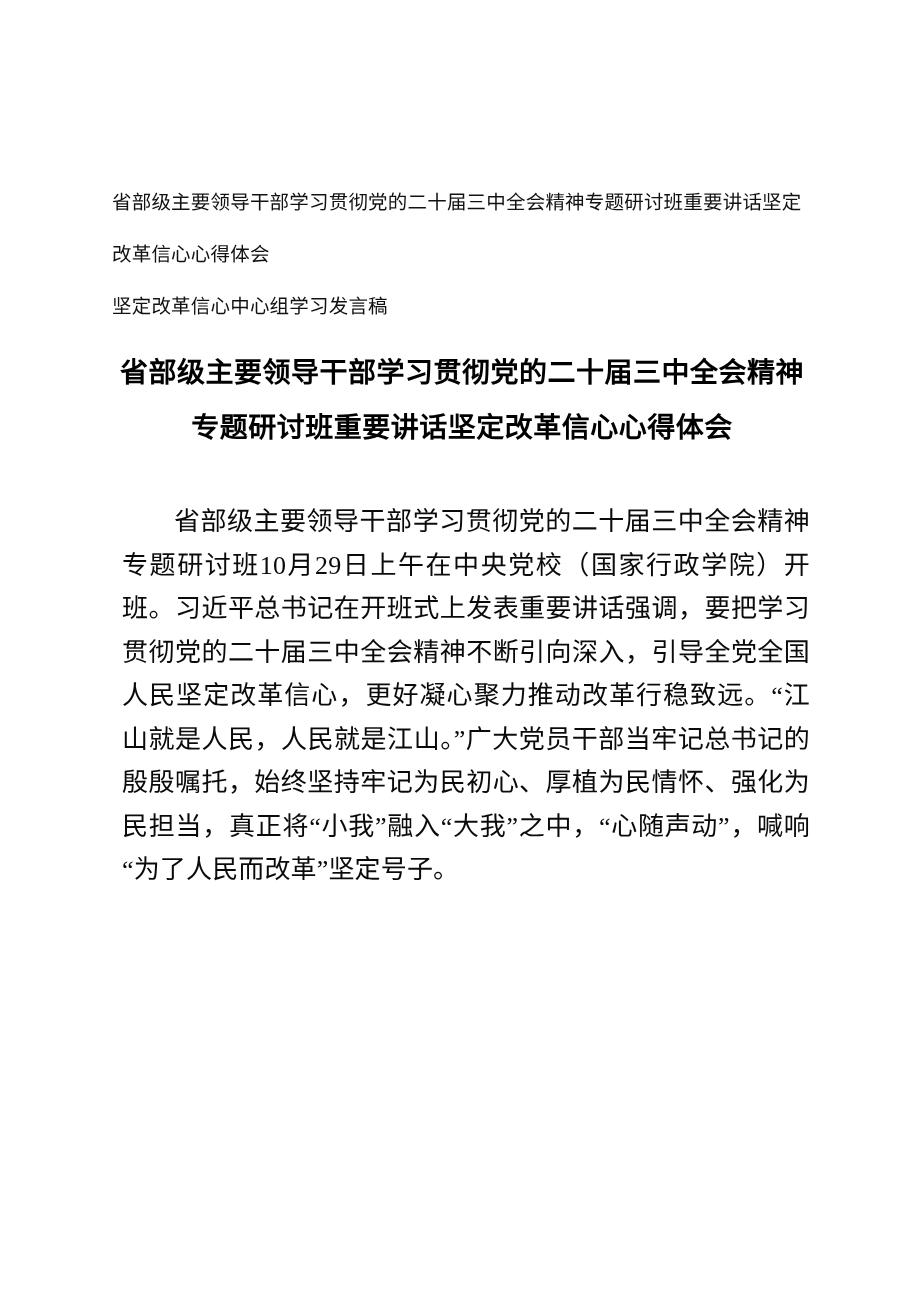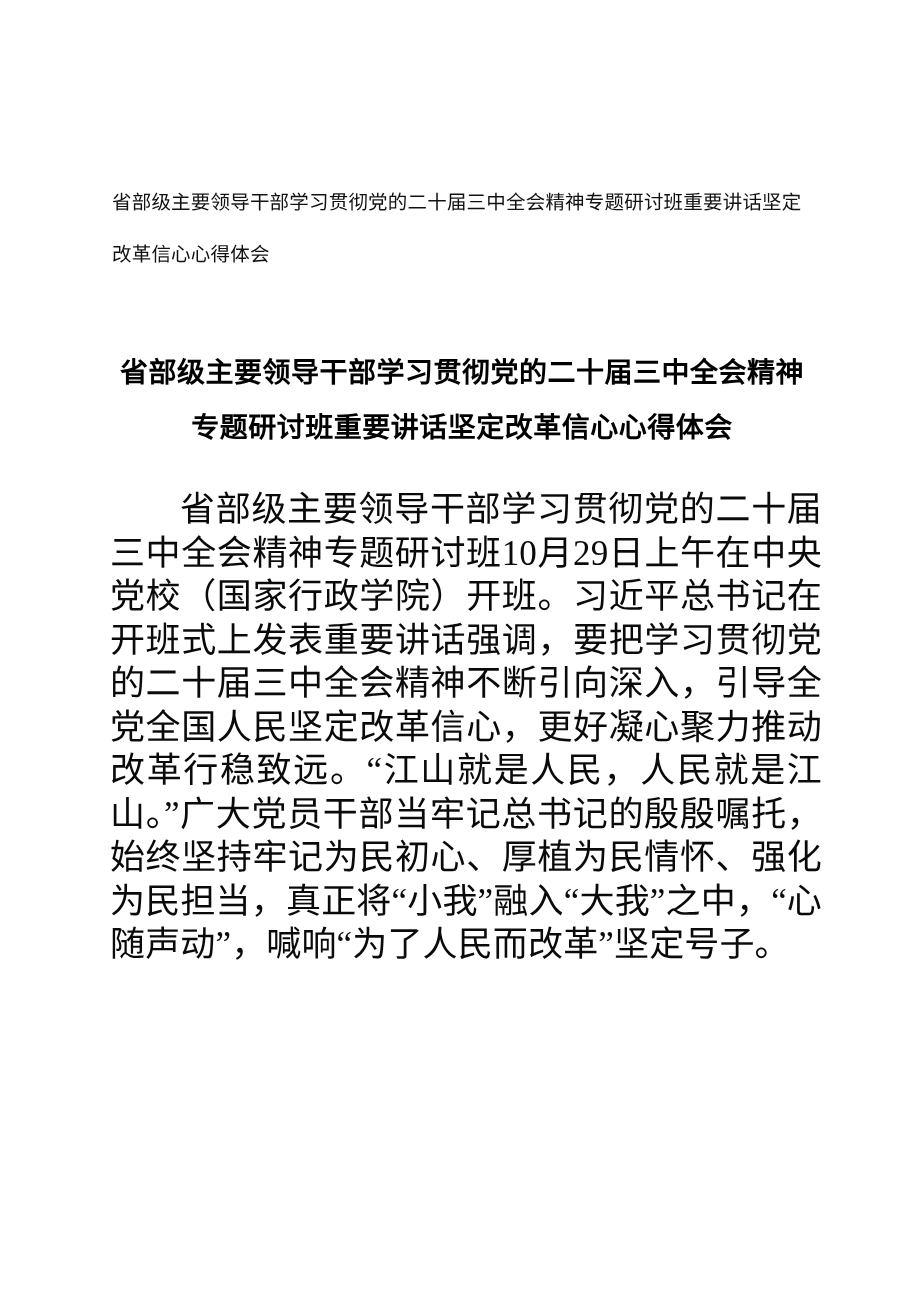--- a/index.html
+++ b/index.html
@@ -60,43 +60,44 @@
 
   
   .doc-body {
     position: absolute;
     left: 110px;
     top: 488px;
     width: 712px;
   }
 
   .doc-body p {
-    margin: 0;
+    margin: 12px;
     font-family: "Liberation Serif", "DejaVu Serif", serif;
-    font-size: 35px;
+    font-size: 26px;
     line-height: 43.5px;
     letter-spacing: 0.15px;
     text-align: justify;
     text-justify: inter-character;
     text-indent: 2em;
     word-break: break-all;
     color: #0a0a0a;
   }
 
   .doc-body p + p {
     margin-top: 0px;
   }
 </style>
 </head>
 <body>
 
 <div class="page">
 
   <div class="doc-header">
     <div class="hdr-line">省部级主要领导干部学习贯彻党的二十届三中全会精神专题研讨班重要讲话坚定改革信心心得体会</div>
+    <div class="hdr-line">坚定改革信心中心组学习发言稿</div>
   </div>
 
   <div class="doc-title">省部级主要领导干部学习贯彻党的二十届三中全会精神专题研讨班重要讲话坚定改革信心心得体会</div>
 
   <div class="doc-body">
     <p>省部级主要领导干部学习贯彻党的二十届三中全会精神专题研讨班10月29日上午在中央党校（国家行政学院）开班。习近平总书记在开班式上发表重要讲话强调，要把学习贯彻党的二十届三中全会精神不断引向深入，引导全党全国人民坚定改革信心，更好凝心聚力推动改革行稳致远。“江山就是人民，人民就是江山。”广大党员干部当牢记总书记的殷殷嘱托，始终坚持牢记为民初心、厚植为民情怀、强化为民担当，真正将“小我”融入“大我”之中，“心随声动”，喊响“为了人民而改革”坚定号子。</p>
   </div>
 
 </div>
 

